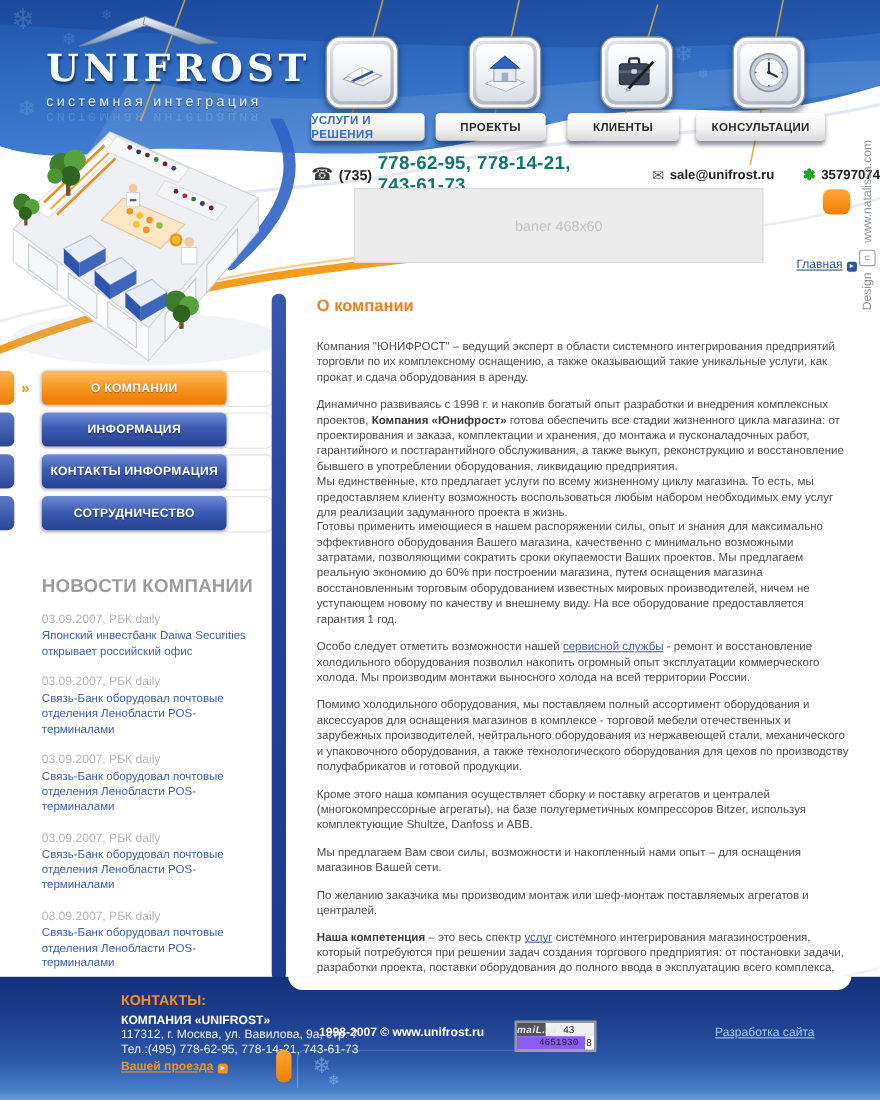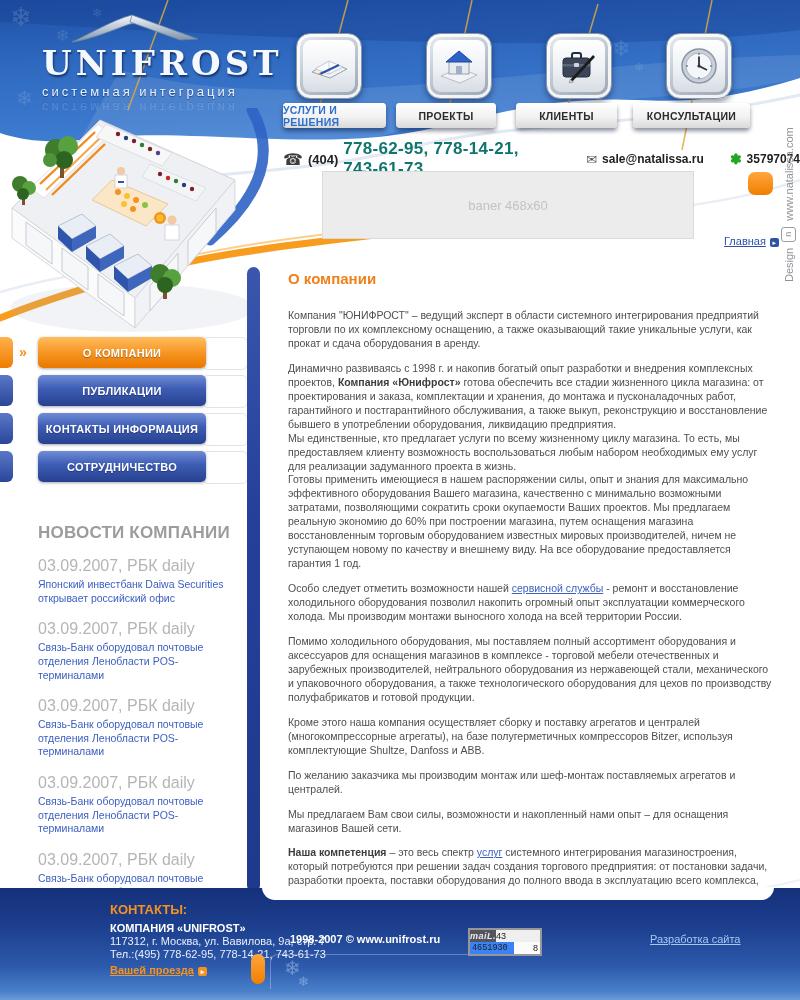--- a/index.html
+++ b/index.html
@@ -68,21 +68,21 @@
   .menu-btn{position:absolute;left:38px;width:168px;height:31px;border-radius:5px;z-index:3;cursor:pointer;
       display:flex;align-items:center;justify-content:center;color:#fff;font-size:11px;font-weight:bold;
       letter-spacing:.3px;text-shadow:0 1px 1px rgba(0,0,30,.35);
       background:linear-gradient(180deg,#6f8cd6 0%,#3c5cb4 45%,#27418f 100%);
       box-shadow:0 1px 3px rgba(0,0,40,.35);}
   .menu-btn.active{background:linear-gradient(180deg,#ffbd5e 0%,#f6921e 55%,#e97800 100%);}
 
   .news{position:absolute;left:38px;top:523px;width:205px;z-index:3;}
   .news h2{margin:0 0 14px;font-size:17px;color:#9c9c9c;letter-spacing:.2px;}
   .news-item{margin-bottom:15px;}
-  .news-date{font-size:16px;color:#b5b5b5;margin-bottom:3px;}
+  .news-date{font-size:11px;color:#b5b5b5;margin-bottom:3px;}
   .news-title{font-size:10.5px;color:#3b5fc0;line-height:1.3;cursor:pointer;}
   .all-news{display:inline-block;margin-top:6px;font-size:11px;font-weight:bold;color:#f07f00;
       text-decoration:underline;cursor:pointer;}
   .all-arrow{display:inline-block;width:9px;height:9px;background:#f6921e;color:#fff;font-size:7px;
       line-height:9px;text-align:center;border-radius:2px;margin-left:4px;}
 
   .divider-bar{position:absolute;left:247px;top:267px;width:13px;height:625px;border-radius:7px;z-index:2;
       background:linear-gradient(180deg,#3a57ad,#24409a 40%,#1e3a8c);}
 
   
@@ -111,22 +111,22 @@
       border-left:1px solid rgba(255,255,255,.28);border-top:1px solid rgba(255,255,255,.28);
       border-radius:8px 0 0 0;}
   .f-snow{position:absolute;color:#cfe2ff;opacity:.4;}
   .f-dev{position:absolute;left:650px;top:45px;font-size:11px;color:#a9c6ee;
       text-decoration:underline;cursor:pointer;}
   .counter{position:absolute;left:468px;top:40px;width:70px;border:2px solid #97979b;background:#efefef;
       font-size:9px;cursor:pointer;}
   .c-row{display:flex;height:12px;line-height:12px;}
   .c-logo{background:#54545c;color:#e9e9ef;width:26px;text-align:center;font-weight:bold;font-style:italic;
       font-size:9px;letter-spacing:.5px;}
-  .c-top-num{flex:1;text-align:left;padding-right:2px;color:#222;}
-  .c-hits{width:42px;background:#3b82f6;color:#222;padding-left:2px;font-family:"Liberation Mono",monospace;font-size:8.5px;}
+  .c-top-num{flex:1;text-align:center;padding-right:2px;color:#222;}
+  .c-hits{width:42px;background:#8b5cf6;color:#222;padding-left:20px;font-family:"Liberation Mono",monospace;font-size:8.5px;}
   .c-today{flex:1;text-align:right;padding-right:2px;background:#fbfbfb;color:#222;}
 </style>
 </head>
 <body>
 
 <div class="page">
 
   <svg class="bg" width="800" height="1000" viewBox="0 0 800 1000">
     <defs>
       <linearGradient id="hg" x1="0" y1="0" x2="0.25" y2="1">
@@ -231,24 +231,24 @@
     </div>
   <div class="tab" style="left:516px;width:101px">
     <span>КЛИЕНТЫ</span>
     </div>
   <div class="tab" style="left:633px;width:117px">
     <span>КОНСУЛЬТАЦИИ</span>
     </div>
 
   <div class="contact-row">
     <span class="tel-icon">☎</span>
-    <span class="area-code">(404)</span>
+    <span class="area-code">(735)</span>
     <span class="tel-nums">778-62-95, 778-14-21, 743-61-73</span>
     <span class="mail-icon">✉</span>
-    <span class="email">sale@natalissa.ru</span>
+    <span class="email">sale@unifrost.ru</span>
     <span class="icq-icon">✽</span>
     <span class="icq">35797074</span>
   </div>
 
   <div class="banner">
     <span>baner 468x60</span>
   </div>
   <div class="orange-chip"></div>
   <div class="home-link">
     <span>Главная</span><span class="home-arrow">▸</span>
@@ -359,21 +359,21 @@
   <div class="menu-arrow" style="top:344px">»</div>
   <div class="white-stub" style="top:337px"></div>
   <div class="white-stub" style="top:375px"></div>
   <div class="white-stub" style="top:413px"></div>
   <div class="white-stub" style="top:451px"></div>
 
   <div class="menu-btn active" style="top:337px">
     <span>О КОМПАНИИ</span>
     </div>
   <div class="menu-btn" style="top:375px">
-    <span>ПУБЛИКАЦИИ</span>
+    <span>ИНФОРМАЦИЯ</span>
     </div>
   <div class="menu-btn" style="top:413px">
     <span>КОНТАКТЫ ИНФОРМАЦИЯ</span>
     </div>
   <div class="menu-btn" style="top:451px">
     <span>СОТРУДНИЧЕСТВО</span>
     </div>
 
   <div class="news">
     <h2>НОВОСТИ КОМПАНИИ</h2>
@@ -410,22 +410,22 @@
     <p>
       <span>Динамично развиваясь с 1998 г. и накопив богатый опыт разработки и внедрения комплексных проектов, </span><b>Компания «Юнифрост»</b><span> готова обеспечить все стадии жизненного цикла магазина: от проектирования и заказа, комплектации и хранения, до монтажа и пусконаладочных работ, гарантийного и постгарантийного обслуживания, а также выкуп, реконструкцию и восстановление бывшего в употреблении оборудования, ликвидацию предприятия.</span>
       <span class="blk">Мы единственные, кто предлагает услуги по всему жизненному циклу магазина.  То есть, мы предоставляем клиенту возможность воспользоваться любым набором необходимых ему услуг для реализации задуманного проекта в жизнь.</span>
       <span class="blk">Готовы применить имеющиеся в нашем распоряжении силы, опыт и знания для максимально эффективного оборудования Вашего магазина, качественно с минимально возможными затратами, позволяющими сократить сроки окупаемости Ваших проектов. Мы предлагаем реальную  экономию до 60% при построении магазина, путем оснащения магазина восстановленным торговым оборудованием известных мировых производителей, ничем не уступающем новому по качеству и внешнему виду.  На все оборудование предоставляется гарантия 1 год.</span>
     </p>
     <p>
       <span>Особо следует отметить возможности нашей </span><span class="tlink">сервисной службы</span><span> - ремонт и восстановление холодильного оборудования позволил накопить огромный опыт эксплуатации коммерческого холода. Мы производим монтажи выносного холода на всей территории России.</span>
     </p>
     <p><span>Помимо холодильного оборудования, мы поставляем полный ассортимент оборудования и аксессуаров для оснащения магазинов в комплексе - торговой мебели отечественных и зарубежных производителей, нейтрального оборудования из нержавеющей стали, механического и упаковочного оборудования, а также технологического оборудования для цехов по производству полуфабрикатов и готовой продукции.</span></p>
     <p><span>Кроме этого наша компания осуществляет сборку и поставку агрегатов и централей (многокомпрессорные агрегаты), на базе полугерметичных компрессоров Bitzer, используя комплектующие Shultze, Danfoss и ABB.</span></p>
+    <p><span>Мы предлагаем Вам свои силы, возможности и накопленный нами опыт – для оснащения магазинов Вашей сети.</span></p>
     <p><span>По желанию заказчика мы производим монтаж или шеф-монтаж поставляемых агрегатов и централей.</span></p>
-    <p><span>Мы предлагаем Вам свои силы, возможности и накопленный нами опыт – для оснащения магазинов Вашей сети.</span></p>
     <p>
       <b>Наша компетенция</b><span> – это весь спектр </span><span class="tlink">услуг</span><span> системного интегрирования магазиностроения, который потребуются при решении задач создания торгового предприятия: от постановки задачи, разработки проекта, поставки оборудования до полного ввода в эксплуатацию всего комплекса, обучения персонала, сопровождения и технической поддержки при необходимости и ликвидации предприятия. Специализируясь на внедрении инновационных и технологичных решений, компания берет на себя полную ответственность перед клиентом за весь проект целиком,  обеспечивает выполнение работ по проектам в соответствии с бюджетом, полным контролем сроков выполнения работ и с требуемым уровнем качества.</span>
     </p>
   </div>
 
   <div class="footer">
     <div class="panel-bottom"></div>
     <div class="f-head">КОНТАКТЫ:</div>
     <div class="f-company">КОМПАНИЯ «UNIFROST»</div>
     <div class="f-addr">117312, г. Москва, ул. Вавилова, 9а, стр. 7</div>

